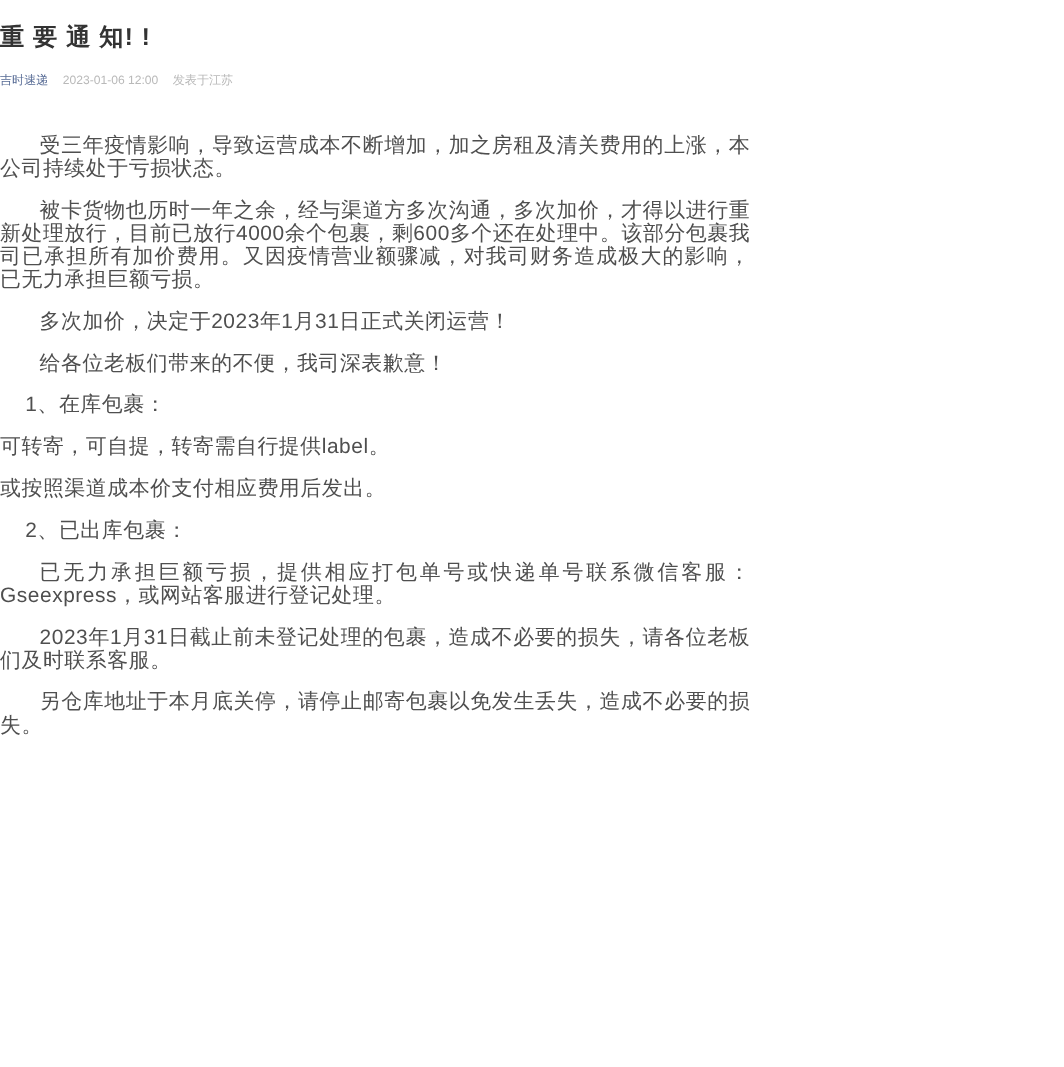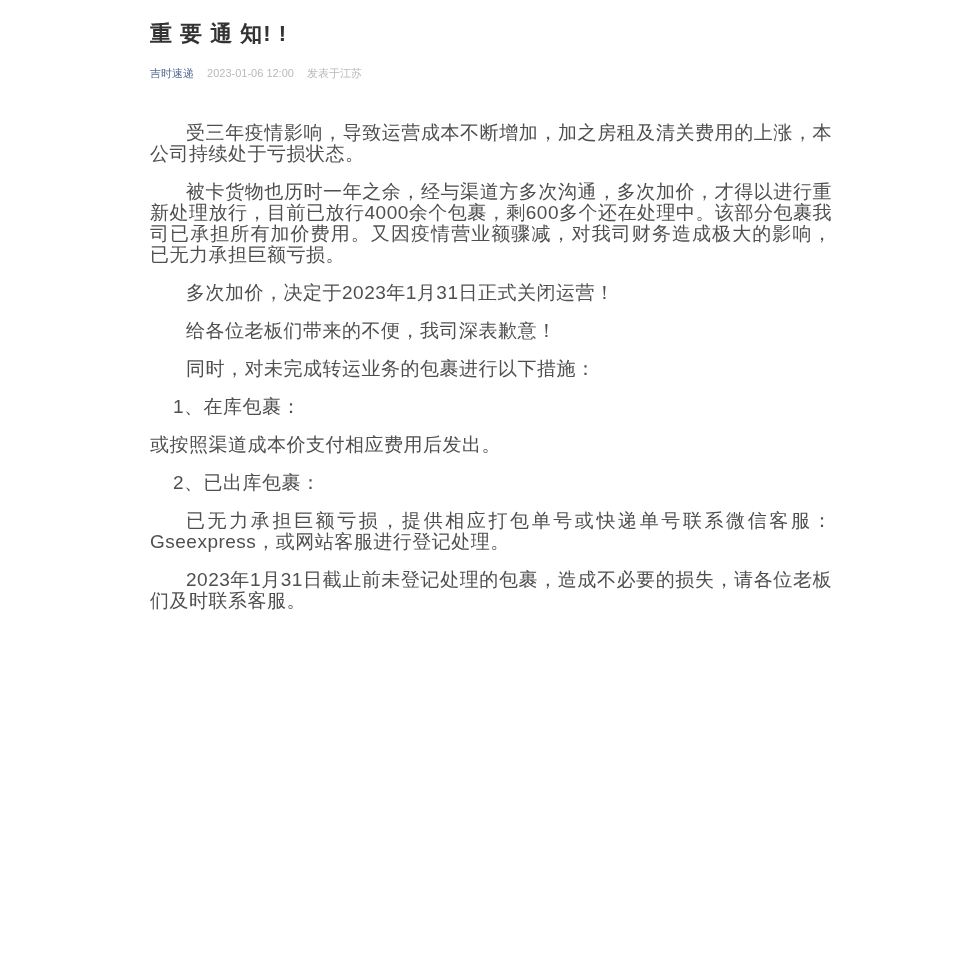--- a/index.html
+++ b/index.html
@@ -8,21 +8,20 @@
     background: #ffffff;
     font-family: "Liberation Sans", "DejaVu Sans", sans-serif;
   }
   body {
     width: 967px;
     height: 970px;
     overflow: hidden;
   }
   .article {
     width: 682px;
-    margin-left: 150px;
     padding-top: 19px;
   }
   .title {
     margin: 0 0 14px 0;
     font-size: 22px;
     line-height: 30px;
     font-weight: bold;
     color: var(--title-color, #333333);
     letter-spacing: 1px;
   }
@@ -66,20 +65,21 @@
     <span class="author">吉时速递</span>
     <span class="datetime">2023-01-06 12:00</span>
     <span class="location">发表于江苏</span>
   </div>
 
   <div class="content">
       <p class="para ind-2">受三年疫情影响，导致运营成本不断增加，加之房租及清关费用的上涨，本公司持续处于亏损状态。</p>
       <p class="para ind-2">被卡货物也历时一年之余，经与渠道方多次沟通，多次加价，才得以进行重新处理放行，目前已放行4000余个包裹，剩600多个还在处理中。该部分包裹我司已承担所有加价费用。又因疫情营业额骤减，对我司财务造成极大的影响，已无力承担巨额亏损。</p>
       <p class="para ind-2">多次加价，决定于2023年1月31日正式关闭运营！</p>
       <p class="para ind-2">给各位老板们带来的不便，我司深表歉意！</p>
-      <p class="para ind-2">同时，对未完成转运业务的包裹进行以下措施：</p>
       <p class="para ind-1">1、在库包裹：</p>
+      <p class="para ind-0">可转寄，可自提，转寄需自行提供label。</p>
       <p class="para ind-0">或按照渠道成本价支付相应费用后发出。</p>
       <p class="para ind-1">2、已出库包裹：</p>
       <p class="para ind-2">已无力承担巨额亏损，提供相应打包单号或快递单号联系微信客服：Gseexpress，或网站客服进行登记处理。</p>
       <p class="para ind-2">2023年1月31日截止前未登记处理的包裹，造成不必要的损失，请各位老板们及时联系客服。</p>
+      <p class="para ind-2">另仓库地址于本月底关停，请停止邮寄包裹以免发生丢失，造成不必要的损失。</p>
     </div>
 </div>
 
 </body></html>

